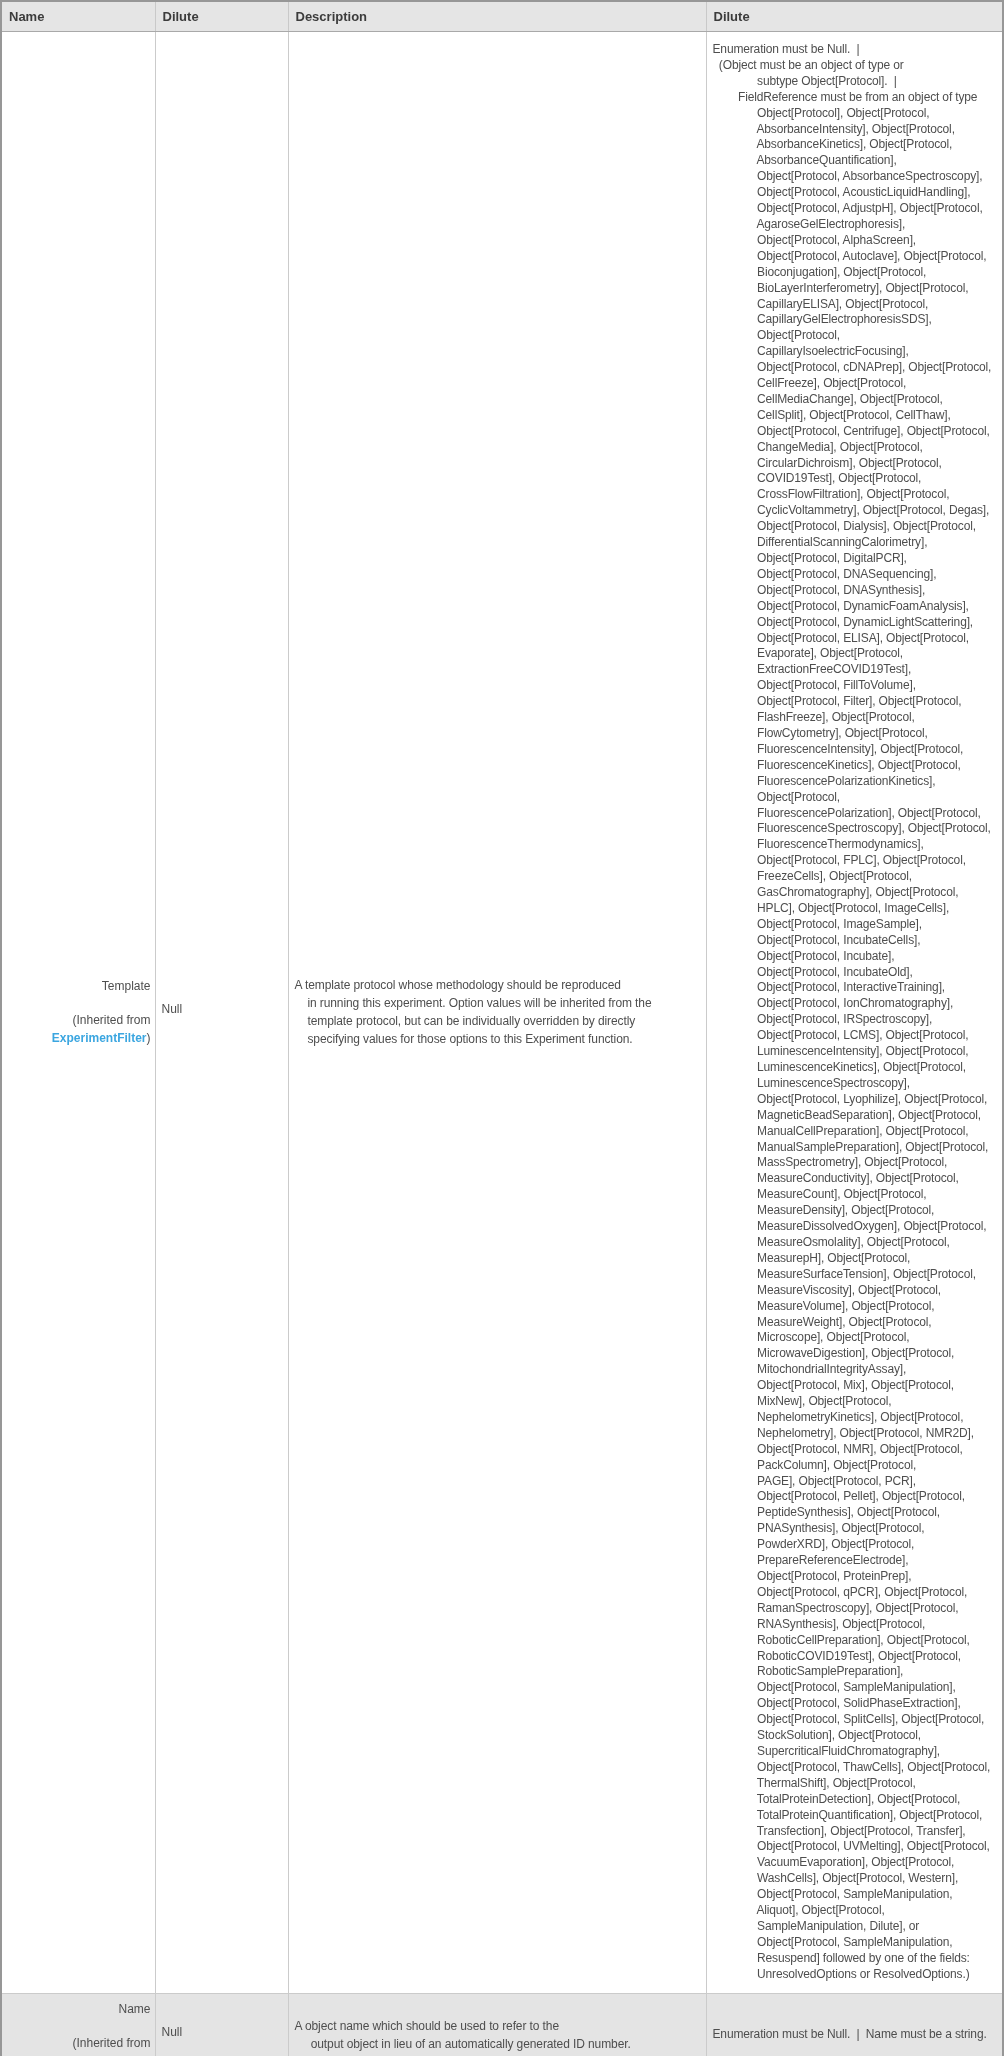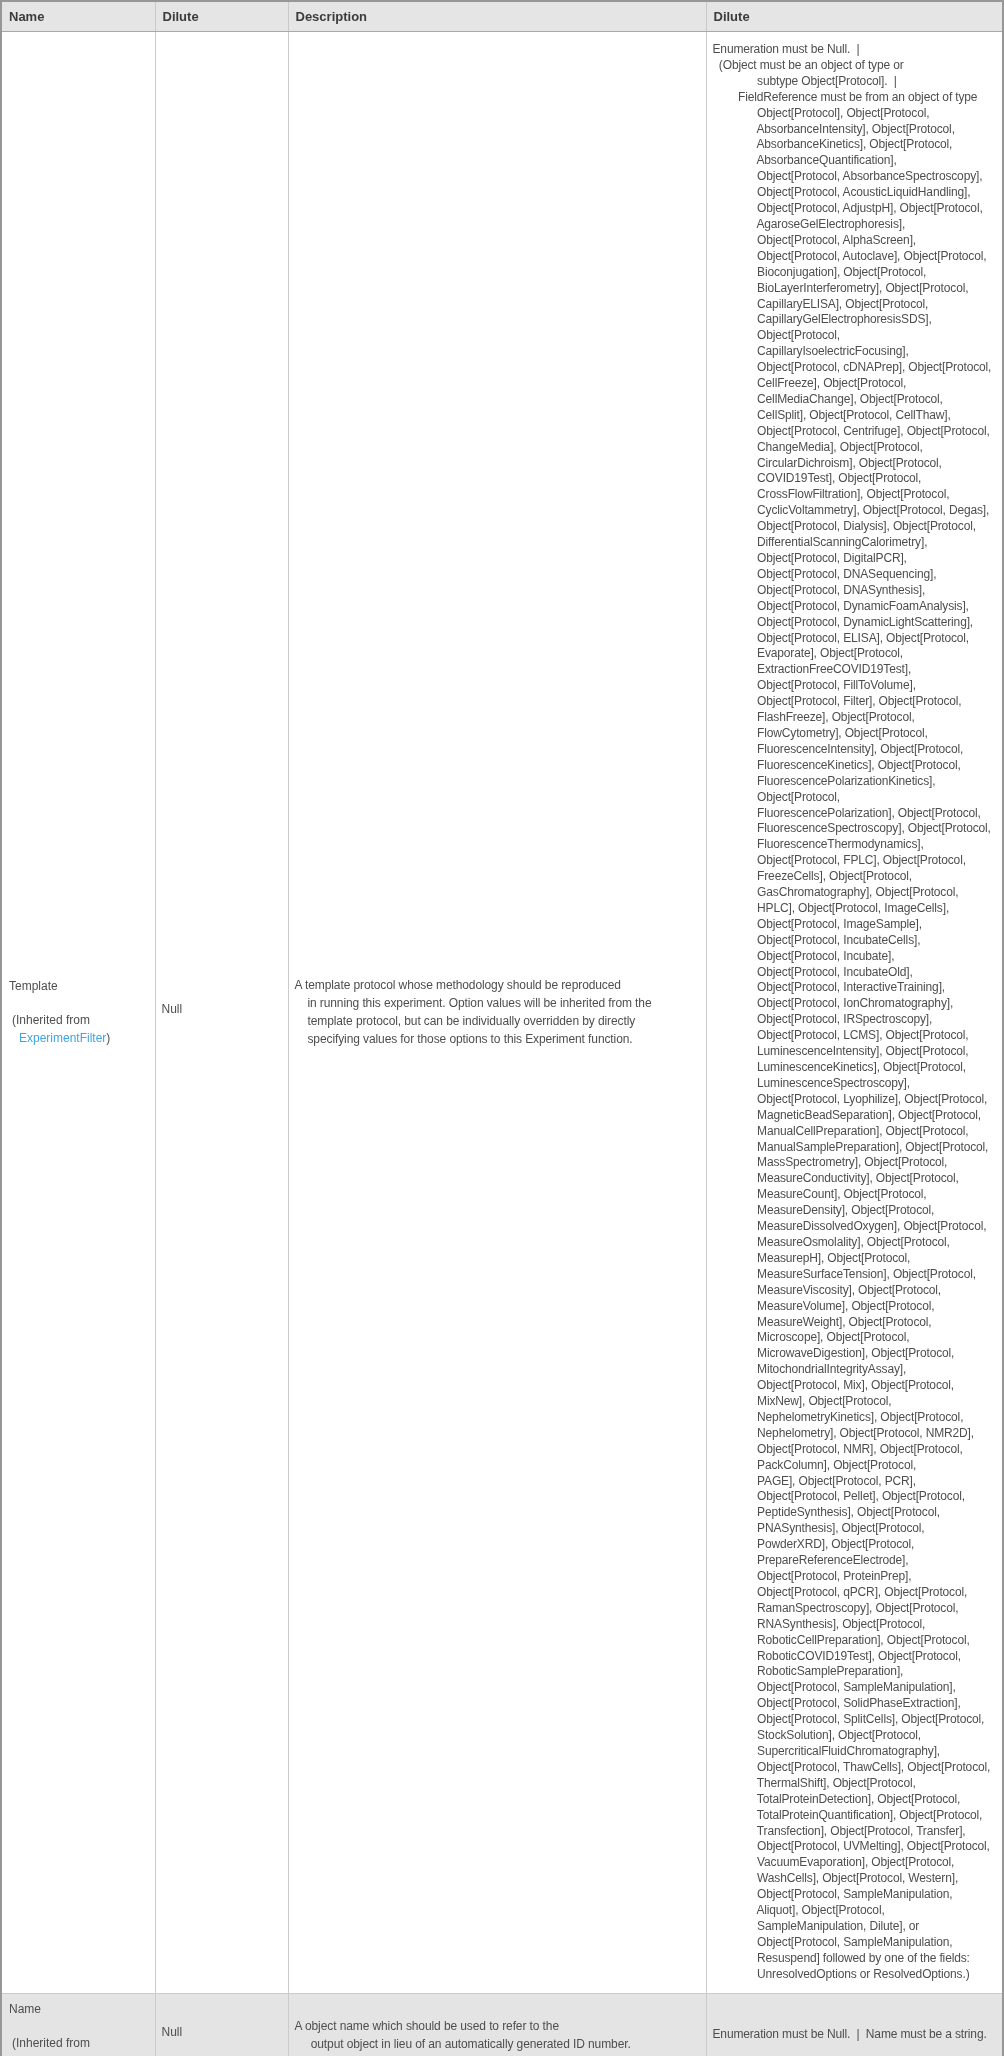--- a/index.html
+++ b/index.html
@@ -7,28 +7,28 @@
   table.params{width:1004px;table-layout:fixed;border-collapse:collapse;background:#fff;
     border:2px solid #979797;}
   col.c-name{width:154px;}
   col.c-default{width:133px;}
   col.c-desc{width:418px;}
   col.c-pattern{width:297px;}
   th{background:#e5e5e5;color:#3c3c3c;font-size:13px;font-weight:bold;text-align:left;
     padding:0 0 0 7px;height:29px;border:1px solid #c9c9c9;border-bottom:1px solid #a9a9a9;}
   td{border:1px solid #cbcbcb;vertical-align:middle;font-size:12px;overflow:hidden;}
   tr.row-striped td{background:#e4e4e4;}
-  td.cell-name{padding:6px 4px 6px 7px;line-height:18px;}
+  td.cell-name{padding:6px 4px 6px 7px;line-height:18px;text-align:right;}
   td.cell-name .l2{padding-left:3px;margin-top:16px;}
   td.cell-name .l3{padding-left:10px;}
   td.cell-default{padding:6px 4px 12px 6px;line-height:18px;}
   td.cell-desc{padding:6px 2px 6px 6px;line-height:18px;white-space:pre;letter-spacing:-0.1px;}
   td.cell-pattern{padding:10px 2px 10px 6px;line-height:15.9px;white-space:pre;letter-spacing:-0.15px;margin-top:11px;}
   tr.row-name td{height:57px;}
-  a.inherit-link{color:#3ba6e0;text-decoration:none;cursor:pointer;}
+  a.inherit-link{color:#3ba6e0;text-decoration:none;cursor:pointer;font-weight:bold;}
 </style>
 </head>
 <body>
 
 <table class="params">
   <colgroup>
     <col class="c-name">
       <col class="c-default">
       <col class="c-desc">
       <col class="c-pattern">

